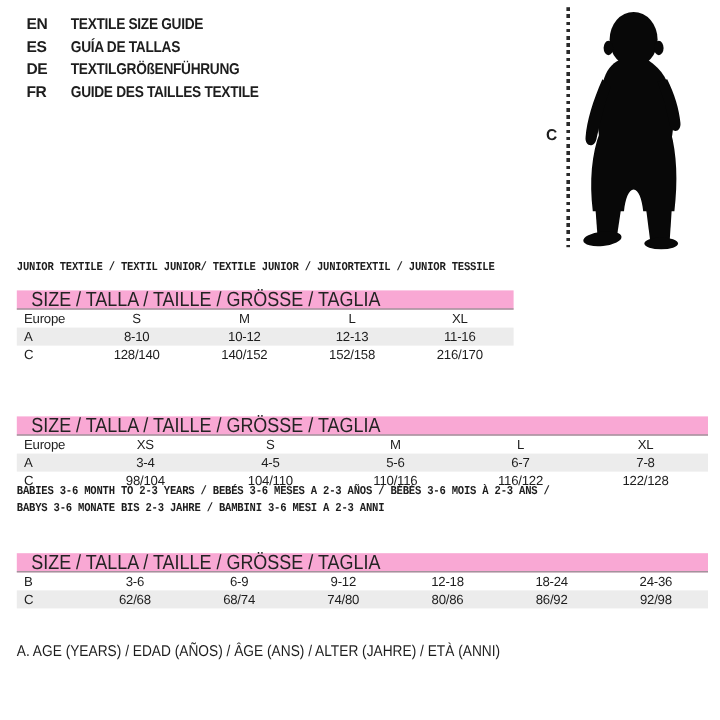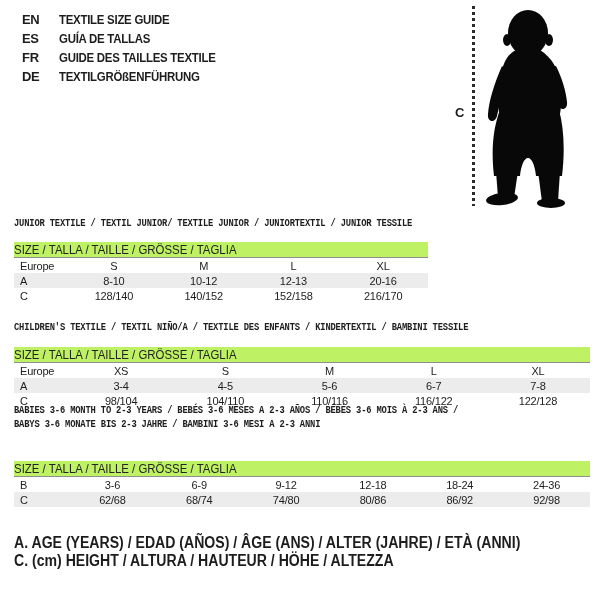--- a/index.html
+++ b/index.html
@@ -16,52 +16,52 @@
   .dash-line{position:absolute;left:472px;top:6px;width:3px;height:200px;
              background:repeating-linear-gradient(to bottom,#2a2a2a 0 3px,transparent 3px 6px);}
   .c-label{position:absolute;left:455px;top:105px;font-weight:bold;font-size:13px;}
   .baby{position:absolute;left:484px;top:6px;width:92px;height:202px;}
 
   
   .sec-title{position:absolute;left:14px;font-weight:bold;font-size:10px;line-height:13.5px;letter-spacing:-0.2px;font-family:Liberation Mono, monospace;}
 
   
   .tbl{position:absolute;left:14px;}
-  .band{height:16px;background:#bef264;border-bottom:1px solid #8e8e8e;box-sizing:border-box;
-        display:flex;align-items:center;padding-left:0;font-size:13px;color:#232323;}
+  .band{height:16px;background:#f9a8d4;border-bottom:1px solid #8e8e8e;box-sizing:border-box;
+        display:flex;align-items:center;padding-left:12px;font-size:17px;color:#232323;}
   .trow{display:flex;height:15px;align-items:center;font-size:11px;letter-spacing:-0.2px;}
   .lbl{width:55px;padding-left:6px;box-sizing:border-box;}
   .cell{flex:1;text-align:center;}
   .shade{background:#ececec;}
 
   
   .notes{position:absolute;left:14px;top:534px;}
-  .note{font-weight:bold;font-size:16px;height:18px;line-height:18px;}
+  .note{font-weight:normal;font-size:13px;height:18px;line-height:18px;}
 </style>
 </head>
 <body>
 
 <div class="page">
 
   <div class="lang-block">
     <div class="lang-row">
       <span class="lang-code">EN</span>
       <span class="cond">TEXTILE SIZE GUIDE</span>
     </div>
     <div class="lang-row">
       <span class="lang-code">ES</span>
       <span class="cond">GUÍA DE TALLAS</span>
     </div>
     <div class="lang-row">
+      <span class="lang-code">DE</span>
+      <span class="cond">TEXTILGRÖßENFÜHRUNG</span>
+    </div>
+    <div class="lang-row">
       <span class="lang-code">FR</span>
       <span class="cond">GUIDE DES TAILLES TEXTILE</span>
-    </div>
-    <div class="lang-row">
-      <span class="lang-code">DE</span>
-      <span class="cond">TEXTILGRÖßENFÜHRUNG</span>
     </div>
   </div>
 
   <div class="dash-line"></div>
   <div class="c-label">C</div>
   <svg class="baby" viewBox="0 0 92 202" aria-hidden="true">
     <g fill="#080808">
       <ellipse cx="44" cy="27" rx="20" ry="23"></ellipse>
       <ellipse cx="23" cy="34" rx="4" ry="6"></ellipse>
       <ellipse cx="65" cy="34" rx="4" ry="6"></ellipse>
@@ -88,34 +88,31 @@
       <span class="cell">S</span>
       <span class="cell">M</span>
       <span class="cell">L</span>
       <span class="cell">XL</span>
     </div>
     <div class="trow shade">
       <span class="lbl">A</span>
       <span class="cell">8-10</span>
       <span class="cell">10-12</span>
       <span class="cell">12-13</span>
-      <span class="cell">20-16</span>
+      <span class="cell">11-16</span>
     </div>
     <div class="trow">
       <span class="lbl">C</span>
       <span class="cell">128/140</span>
       <span class="cell">140/152</span>
       <span class="cell">152/158</span>
       <span class="cell">216/170</span>
     </div>
   </div>
 
-  <div class="sec-title" style="top:321px;">
-    <span class="cond">CHILDREN'S TEXTILE / TEXTIL NIÑO/A / TEXTILE DES ENFANTS / KINDERTEXTIL / BAMBINI TESSILE</span>
-  </div>
   <div class="tbl" style="top:347px;width:576px;">
     <div class="band">
       <span class="cond">SIZE / TALLA / TAILLE / GRÖSSE / TAGLIA</span>
     </div>
     <div class="trow">
       <span class="lbl">Europe</span>
       <span class="cell">XS</span>
       <span class="cell">S</span>
       <span class="cell">M</span>
       <span class="cell">L</span>
@@ -164,18 +161,15 @@
       <span class="cell">80/86</span>
       <span class="cell">86/92</span>
       <span class="cell">92/98</span>
     </div>
   </div>
 
   <div class="notes">
     <div class="note">
       <span class="cond">A. AGE (YEARS) / EDAD (AÑOS) / ÂGE (ANS) / ALTER (JAHRE) / ETÀ (ANNI)</span>
     </div>
-    <div class="note">
-      <span class="cond">C. (cm) HEIGHT / ALTURA / HAUTEUR / HÖHE / ALTEZZA</span>
-    </div>
   </div>
 
 </div>
 
 </body></html>

